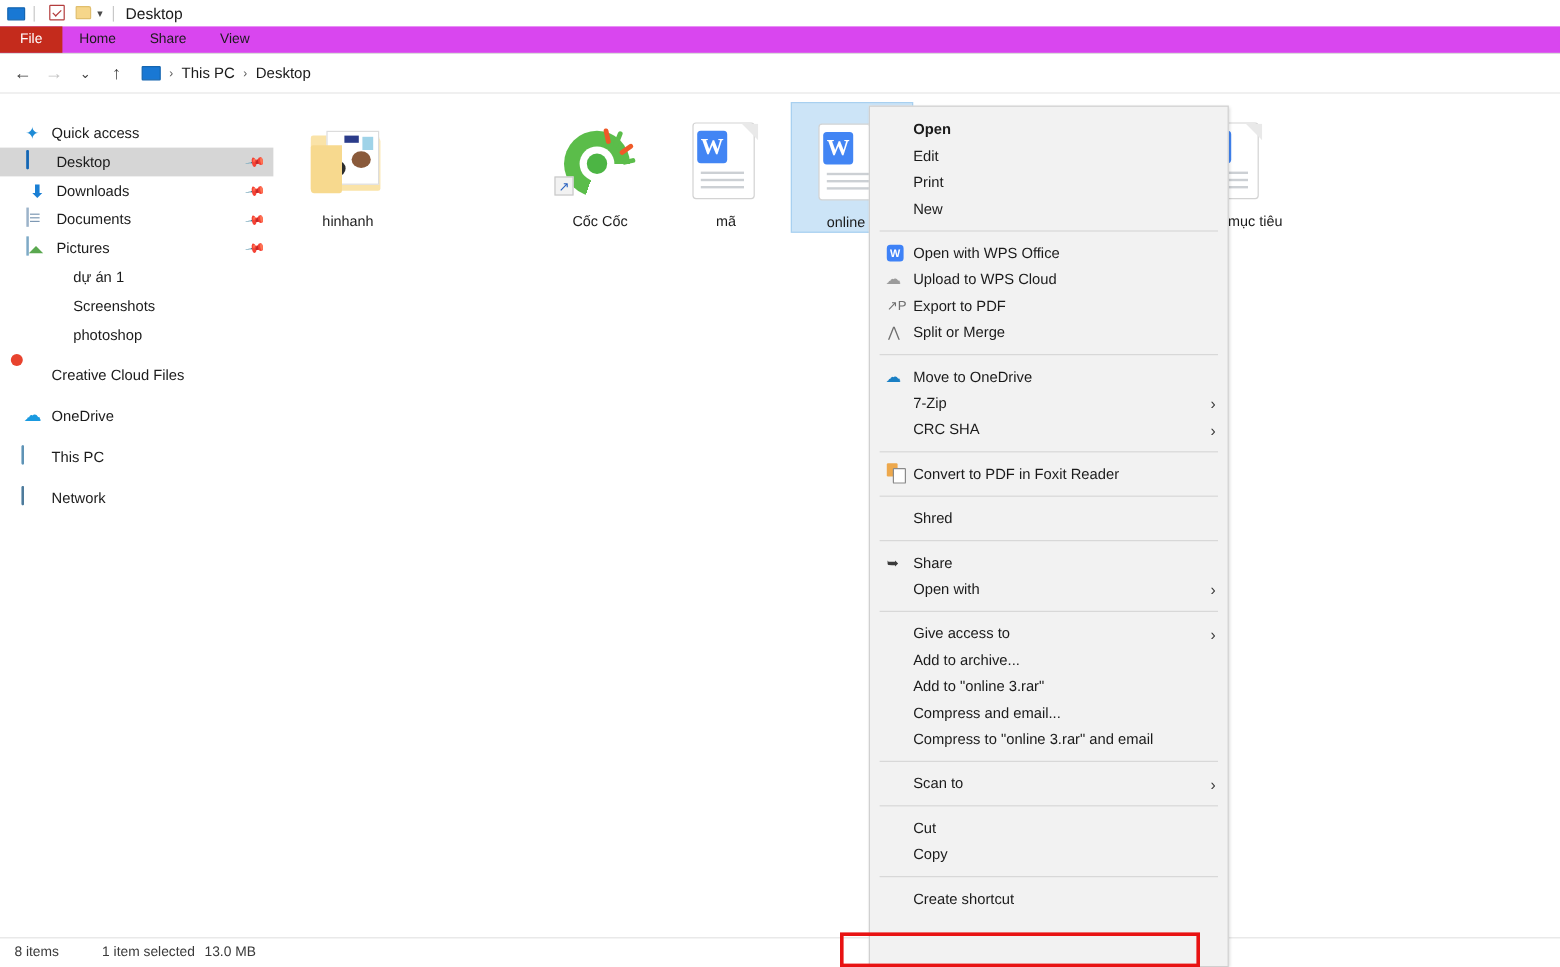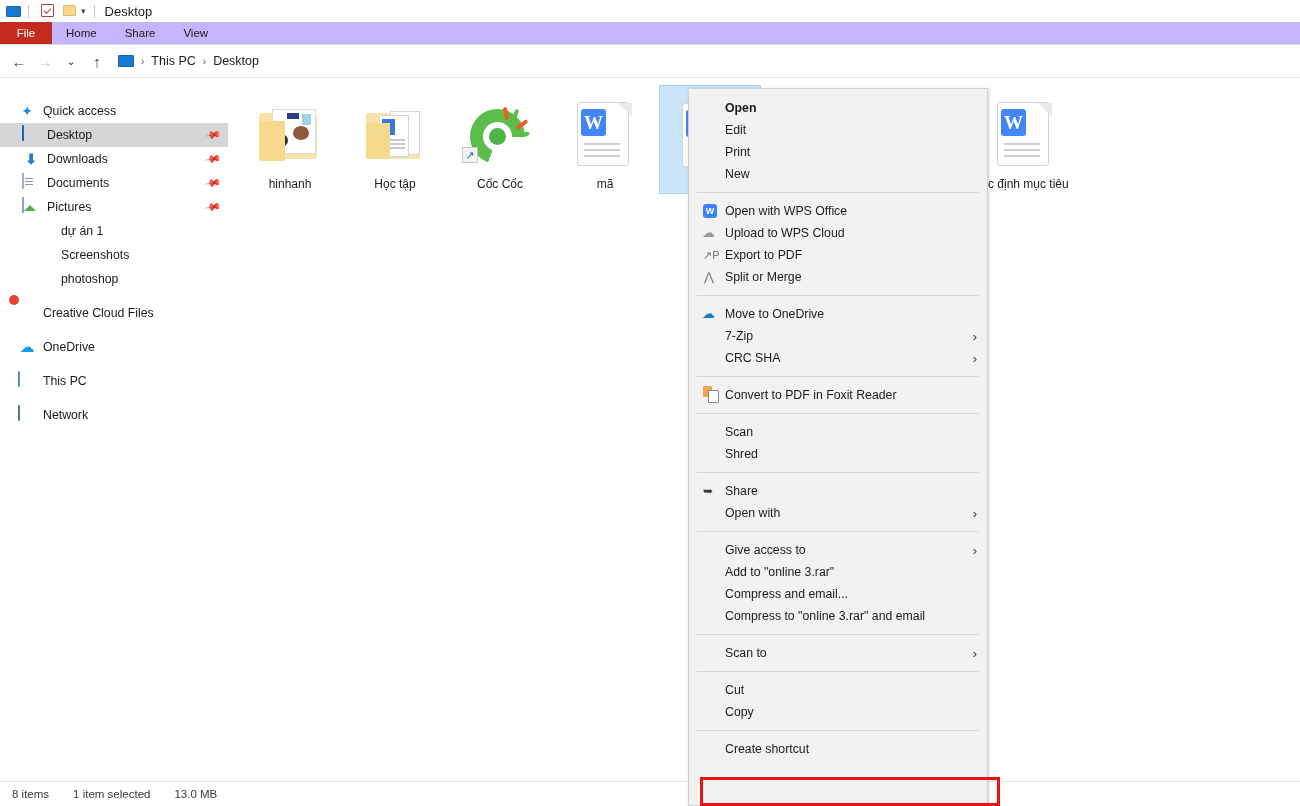--- a/index.html
+++ b/index.html
@@ -35,21 +35,21 @@
   .folder-mini {
     width: 13px; height: 11px; background: #f6d68a;
     border: 1px solid #e0be6d; border-radius: 1px 2px 1px 1px; margin-top: 2px;
   }
   .tb-caret { font-size: 9px; color: #4a4a4a; margin: 0 2px; }
   .tb-title { margin-left: 4px; font-size: 13px; color: #1b1b1b; }
 
   
   .ribbon {
     position: absolute; left: 0; top: 22px; width: 1300px; height: 23px;
-    background: #c4b5fd; display: flex; align-items: stretch;
+    background: #d946ef; display: flex; align-items: stretch;
     border-bottom: 1px solid #dcdcdc;
   }
   .tab-file {
     width: 52px; background: #c42b1c; color: #fff; font-size: 11.5px;
     display: flex; align-items: center; justify-content: center;
   }
   .tab {
     padding: 0 14px; font-size: 11.5px; color: #1b1b1b;
     display: flex; align-items: center; justify-content: center;
   }
@@ -173,21 +173,21 @@
   
   .statusbar {
     position: absolute; left: 0; bottom: 0; width: 1300px; height: 25px;
     border-top: 1px solid #e4e4e4; display: flex; align-items: center;
     font-size: 11.5px; color: #3a3a3a; background: #fff;
   }
   .sbar-item { margin-left: 12px; }
 
   
   .ctxmenu {
-    position: absolute; left: 688px; top: 88px; width: 300px; height: 718px;
+    position: absolute; left: 724px; top: 88px; width: 300px; height: 718px;
     background: #f2f2f2; border: 1px solid #d0d0d0;
     box-shadow: 1px 1px 3px rgba(0,0,0,0.18);
     font-size: 12.3px; color: #1b1b1b; padding-top: 8px;
   }
   .mi { height: 22px; display: flex; align-items: center; position: relative; padding-left: 10px; }
   .mi-ico { width: 22px; height: 18px; margin-right: 4px; position: relative; flex: 0 0 auto; }
   .mi-label { white-space: nowrap; }
   .mi-label.bold { font-weight: bold; }
   .mi-arrow { margin-left: auto; margin-right: 10px; color: #3b3b3b; font-size: 13px; line-height: 1; }
   .msep { height: 1px; background: #d8d8d8; margin: 7px 8px 7px 8px; }
@@ -352,33 +352,20 @@
               <div class="pic-d"></div>
             <div class="pic-a"></div>
               <div class="pic-b"></div>
           </div>
           <div class="front"></div>
         </div>
       </div>
       <div class="fi-label">hinhanh</div>
     </div>
 
-    <div class="fileitem" style="left:116px; top:6px;">
-      <div class="fi-icon">
-        <div class="folder-doc">
-          <div class="back"></div>
-          <div class="pg2"></div>
-          <div class="pg1"></div>
-          <div class="wicon"></div>
-          <div class="ln"></div>
-          <div class="front"></div>
-        </div>
-      </div>
-      <div class="fi-label">Học tập</div>
-    </div>
 
     <div class="fileitem" style="left:221px; top:6px;">
       <div class="fi-icon">
         <div class="coccoc">
           <div class="cc-ring"></div>
           <div class="cc-hole"></div>
           <div class="cc-dot"></div>
           <div class="ray r1"></div>
             <div class="ray r2"></div>
           <div class="ray r3"></div>
@@ -421,22 +408,22 @@
             <div class="wbox">W</div>
             <div class="lines"></div>
           </div>
       </div>
       <div class="fi-label">ấc định mục tiêu</div>
     </div>
   </div>
 
   <div class="statusbar">
     <span class="sbar-item">8 items</span>
-    <span class="sbar-item" style="margin-left:24px">1 item selected</span>
-    <span class="sbar-item" style="margin-left:24px">13.0 MB</span>
+    <span class="sbar-item" style="margin-left:36px">1 item selected</span>
+    <span class="sbar-item" style="margin-left:8px">13.0 MB</span>
   </div>
 
   <div class="ctxmenu">
 
     <div class="mi">
       <span class="mi-ico"></span>
       <span class="mi-label bold">Open</span>
     </div>
     <div class="mi">
       <span class="mi-ico"></span>
@@ -493,24 +480,20 @@
 
     <div class="mi">
       <span class="mi-ico"><span class="ic-foxit"></span></span>
       <span class="mi-label">Convert to PDF in Foxit Reader</span>
     </div>
 
     <div class="msep"></div>
 
     <div class="mi">
       <span class="mi-ico"><span class="ic-shield"></span></span>
-      <span class="mi-label">Scan</span>
-    </div>
-    <div class="mi">
-      <span class="mi-ico"><span class="ic-shield"></span></span>
       <span class="mi-label">Shred</span>
     </div>
 
     <div class="msep"></div>
 
     <div class="mi">
       <span class="mi-ico"><span class="ic-share">➥</span></span>
       <span class="mi-label">Share</span>
     </div>
     <div class="mi">
@@ -521,20 +504,24 @@
 
     <div class="msep"></div>
 
     <div class="mi">
       <span class="mi-ico"></span>
       <span class="mi-label">Give access to</span>
       <span class="mi-arrow">›</span>
     </div>
     <div class="mi">
       <span class="mi-ico"><span class="ic-rar"><span></span></span></span>
+      <span class="mi-label">Add to archive...</span>
+    </div>
+    <div class="mi">
+      <span class="mi-ico"><span class="ic-rar"><span></span></span></span>
       <span class="mi-label">Add to "online 3.rar"</span>
     </div>
     <div class="mi">
       <span class="mi-ico"><span class="ic-rar"><span></span></span></span>
       <span class="mi-label">Compress and email...</span>
     </div>
     <div class="mi">
       <span class="mi-ico"><span class="ic-rar"><span></span></span></span>
       <span class="mi-label">Compress to "online 3.rar" and email</span>
     </div>

